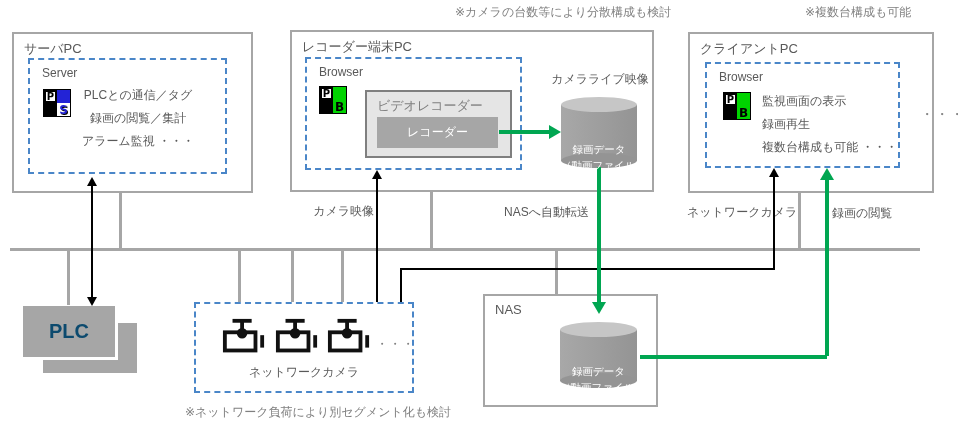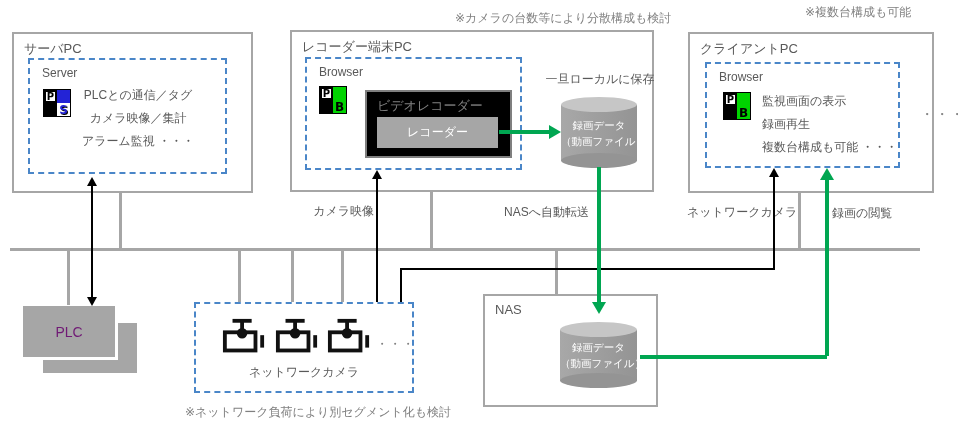--- a/index.html
+++ b/index.html
@@ -39,78 +39,78 @@
   .cell.tr-green { background:#00d300; }
   .cell.bl { background:#000; }
   .cell.br-s { background:#fff; color:#2323d6; text-shadow:1px 1px 0 #000; font-size:12px; }
   .cell.br-b { background:#00d300; color:#000; font-size:12px; }
 
   
   .cyl { position:absolute; }
   .cyl .cyl-top { position:absolute; left:0; right:0; top:0; height:15px; border-radius:50%; background:#c6c6c6; z-index:2; }
   .cyl .cyl-body { position:absolute; left:0; right:0; top:8px; bottom:7px; background:linear-gradient(to right,#a8a8a8,#949494); }
   .cyl .cyl-bot { position:absolute; left:0; right:0; bottom:0; height:15px; border-radius:50%; background:#949494; }
-  .cyl .cyl-line { position:absolute; left:0; right:0; text-align:center; color:#fff; font-size:10.5px; z-index:3; white-space:nowrap; }
-
-  
-  .vr-box { position:absolute; border:2px solid #7f7f7f; background:#000000; }
+  .cyl .cyl-line { position:absolute; left:0; right:0; text-align:center; color:#fff; font-size:10.5px; z-index:3; white-space:nowrap;margin-top:24px; }
+
+  
+  .vr-box { position:absolute; border:2px solid #7f7f7f; background:#e5e5e5; }
   .vr-title { position:absolute; left:10px; top:5px; font-size:13px; color:#808080; white-space:nowrap; }
   .rec-fill { position:absolute; background:#a6a6a6; color:#fff; font-size:12px; display:flex; align-items:center; justify-content:center; }
 
   
   .plc-back { position:absolute; background:#a6a6a6; }
-  .plc-front { position:absolute; background:#a6a6a6; border:3px solid #fff; color:#701a75; font-size:14px;
-               display:flex; align-items:center; justify-content:center; }
+  .plc-front { position:absolute; background:#a6a6a6; border:3px solid #fff; color:#0c4a6e; font-size:20px;
+               display:flex; align-items:center; justify-content:center;font-weight:bold; }
 
   .cam-label { position:absolute; left:0; right:0; text-align:center; font-size:12px; color:#595959; }
   .dots { position:absolute; font-size:12px; color:#808080; letter-spacing:1px; white-space:nowrap; }
 </style>
 </head>
 <body>
 
 <div id="canvas">
 
-  <div class="annot" style="left:455px; top:10px;">※カメラの台数等により分散構成も検討</div>
+  <div class="annot" style="left:455px; top:4px;">※カメラの台数等により分散構成も検討</div>
   <div class="annot" style="left:805px; top:4px;">※複数台構成も可能</div>
 
   <div class="box" style="left:12px; top:32px; width:241px; height:161px;">
     <div class="box-title">サーバPC</div>
   </div>
   <div class="dashed" style="left:28px; top:58px; width:199px; height:116px;text-align:center;">
     <div class="app-label">Server</div>
     <div class="appicon" style="left:13px; top:29px;">
       <span class="cell tl">P</span>
       <span class="cell tr-blue"></span>
       <span class="cell bl"></span>
       <span class="cell br-s">S</span>
     </div>
     <div class="features" style="left:52px; top:24px;">
       <div>PLCとの通信／タグ</div>
-      <div>カメラ映像／集計</div>
+      <div>録画の閲覧／集計</div>
       <div>アラーム監視 ・・・</div>
     </div>
   </div>
 
   <div class="box" style="left:290px; top:30px; width:364px; height:162px;padding-left:36px;">
     <div class="box-title">レコーダー端末PC</div>
   </div>
   <div class="dashed" style="left:305px; top:57px; width:217px; height:113px;">
     <div class="app-label">Browser</div>
     <div class="appicon" style="left:12px; top:27px;">
       <span class="cell tl">P</span>
       <span class="cell tr-green"></span>
       <span class="cell bl"></span>
       <span class="cell br-b">B</span>
     </div>
   </div>
   <div class="vr-box" style="left:365px; top:90px; width:147px; height:68px;">
     <div class="vr-title">ビデオレコーダー</div>
     <div class="rec-fill" style="left:10px; top:25px; width:121px; height:31px;">レコーダー</div>
   </div>
-  <div class="flowlab" style="left:538px; top:71px; width:124px; text-align:center;">一旦ローカルに保存</div>
+  <div class="flowlab" style="left:538px; top:71px; width:124px; text-align:center;">カメラライブ映像</div>
 
   <div class="cyl" style="left:561px; top:97px; width:76px; height:71px;">
     <div class="cyl-top"></div>
     <div class="cyl-body"></div>
     <div class="cyl-bot"></div>
     <div class="cyl-line" style="top:22px;">録画データ</div>
     <div class="cyl-line" style="top:38px;">（動画ファイル）</div>
   </div>
 
   <div class="box" style="left:688px; top:32px; width:246px; height:161px;">

